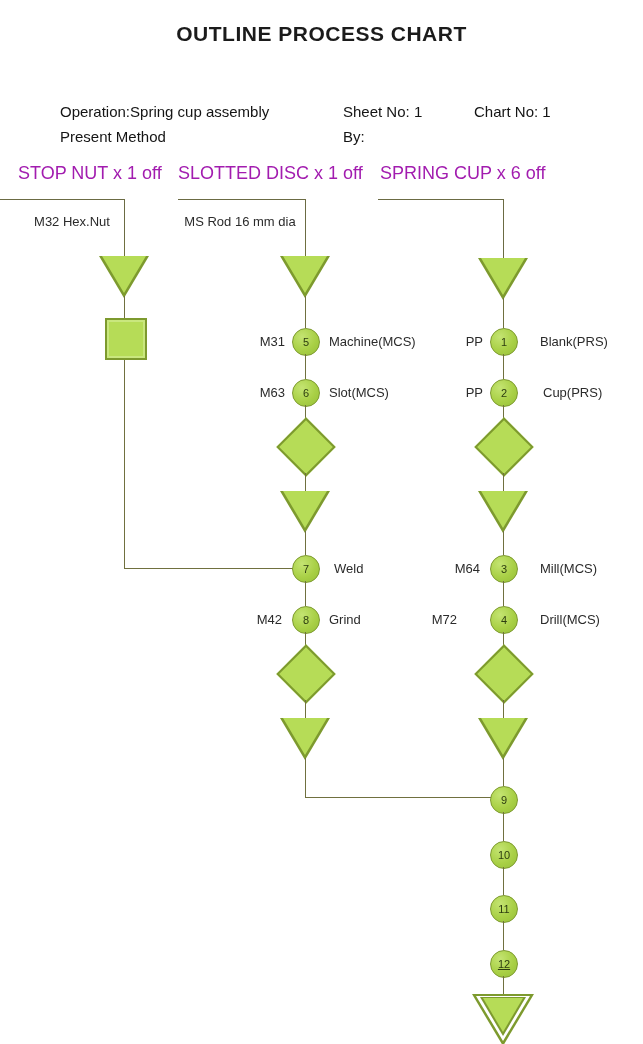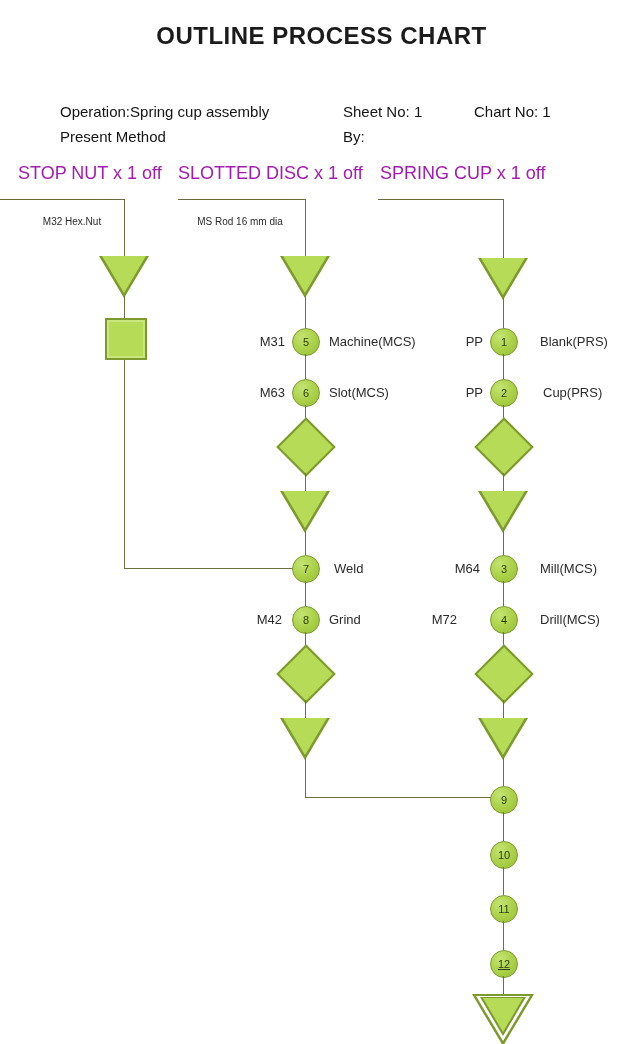--- a/index.html
+++ b/index.html
@@ -17,21 +17,21 @@
     background: #ffffff;
     overflow: hidden;
   }
   .abs { position: absolute; }
 
   
   #chart-title {
     left: 0; top: 22px;
     width: 643px;
     text-align: center;
-    font-size: 24px;
+    font-size: 21px;
     font-weight: bold;
     letter-spacing: 0.5px;
     color: #1b1b1b;
   }
 
   
   .meta-text {
     font-size: 15px;
     color: #141414;
     white-space: nowrap;
@@ -61,21 +61,21 @@
   }
   .bracket-v {
     width: 0;
     border-left: 1px solid #6b6b43;
     top: 199px;
     height: 60px;
   }
 
   
   .mat-text {
-    font-size: 10px;
+    font-size: 13px;
     color: #2b2b2b;
     text-align: center;
     line-height: 19px;
     white-space: nowrap;
   }
 
   
   .vline {
     width: 0;
     border-left: 1px solid #70703f;
@@ -189,21 +189,21 @@
   <div class="abs" id="chart-title">OUTLINE PROCESS CHART</div>
 
   <div class="abs meta-text" id="meta-operation">Operation:Spring cup assembly</div>
   <div class="abs meta-text" id="meta-present">Present Method</div>
   <div class="abs meta-text" id="meta-sheet">Sheet No: 1</div>
   <div class="abs meta-text" id="meta-by">By:</div>
   <div class="abs meta-text" id="meta-chartno">Chart No: 1</div>
 
   <div class="abs col-heading" id="col-heading-1">STOP NUT x 1 off</div>
   <div class="abs col-heading" id="col-heading-2">SLOTTED DISC x 1 off</div>
-  <div class="abs col-heading" id="col-heading-3">SPRING CUP x 1 off</div>
+  <div class="abs col-heading" id="col-heading-3">SPRING CUP x 6 off</div>
 
   <div class="abs bracket-h" style="left:0px; width:124px;"></div>
   <div class="abs bracket-v" style="left:124px;"></div>
 
   <div class="abs bracket-h" style="left:178px; width:127px;"></div>
   <div class="abs bracket-v" style="left:305px;"></div>
 
   <div class="abs bracket-h" style="left:378px; width:125px;"></div>
   <div class="abs bracket-v" style="left:503px;"></div>
 

